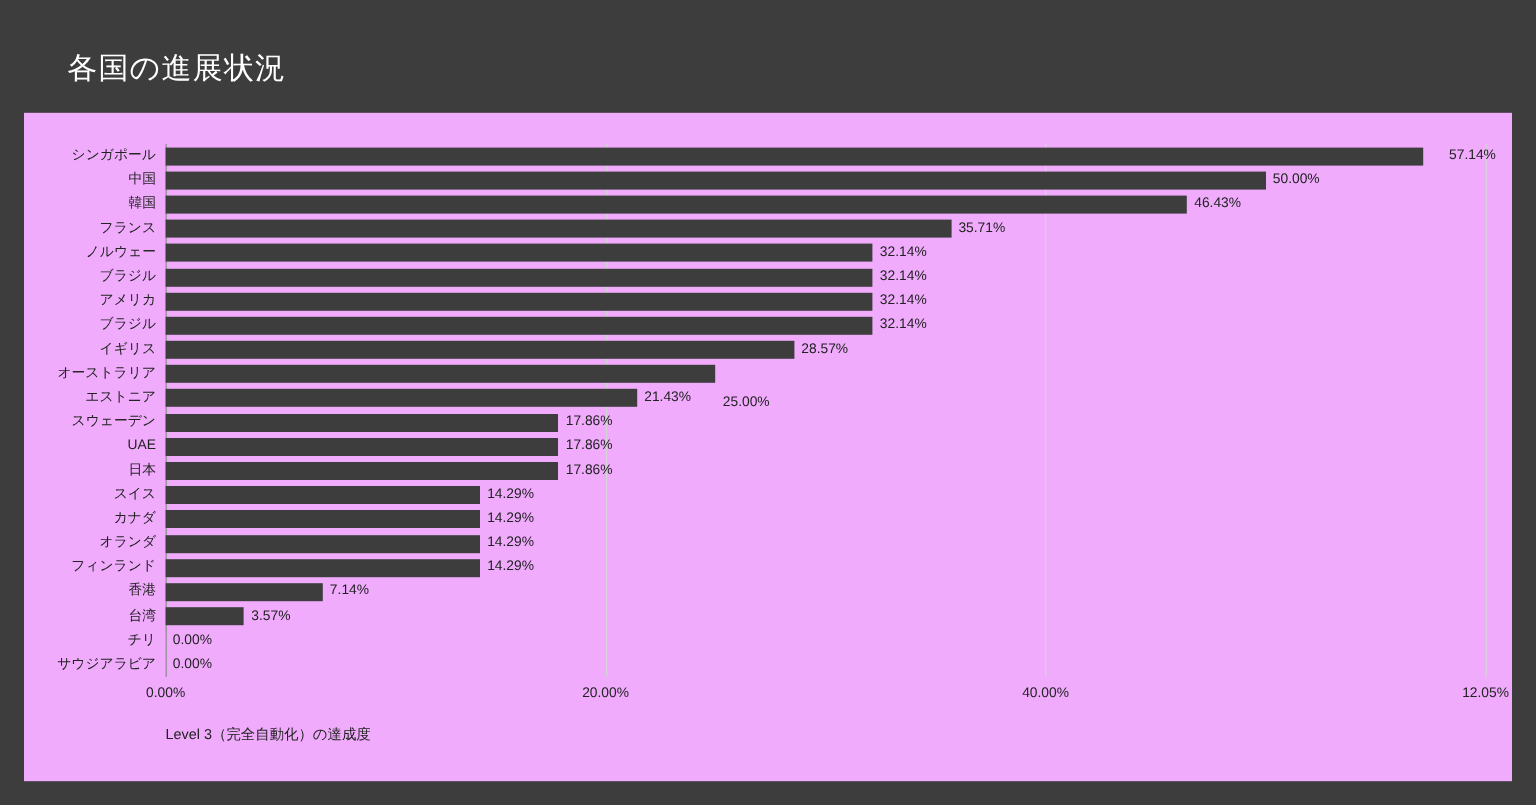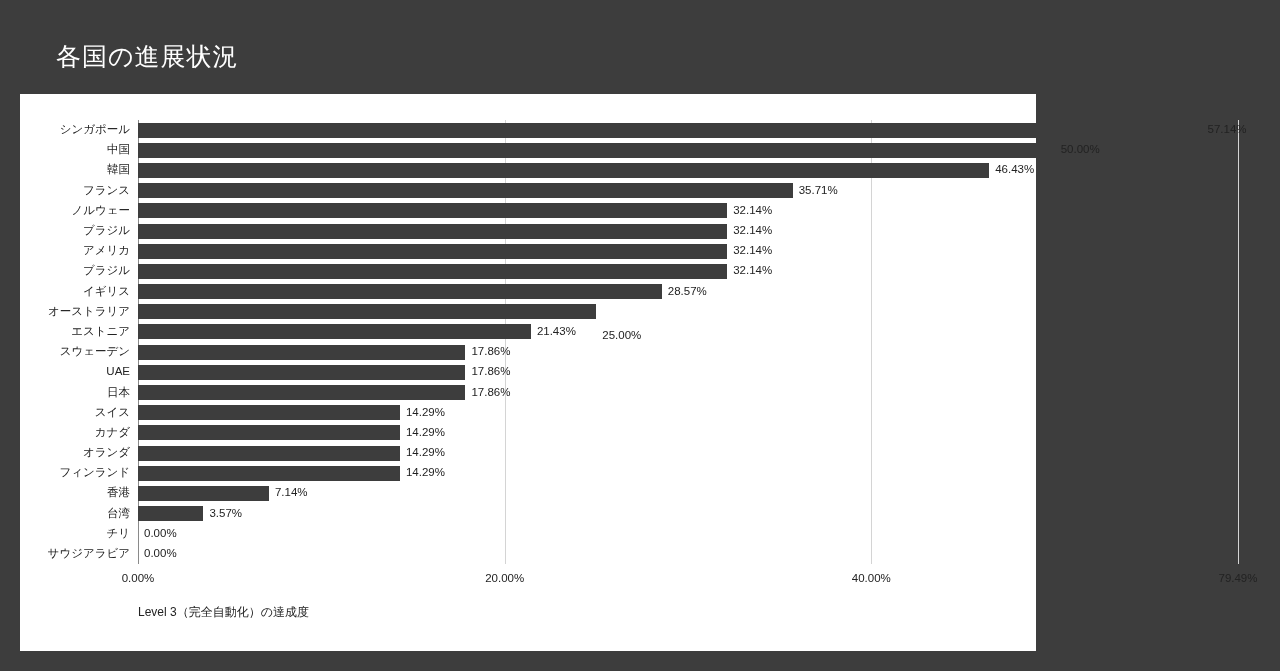--- a/index.html
+++ b/index.html
@@ -19,23 +19,23 @@
     top: 40px;
     font-size: 25px;
     color: #ffffff;
     letter-spacing: 1px;
     font-weight: 400;
   }
   .chart-card {
     position: absolute;
     left: 20px;
     top: 94px;
-    width: 1016px;
+    width: 1240px;
     height: 557px;
-    background: #ffffff;
+    background: #f0abfc;
     box-sizing: border-box;
   }
   .chart-inner {
     position: absolute;
     left: 0;
     top: 0;
     width: 1240px;
     height: 557px;
   }
   
@@ -230,18 +230,18 @@
           </div>
           <div class="row">
             <div class="row-label">サウジアラビア</div>
             <div class="bar-value" style="left: 6px;">0.00%</div>
           </div>
         </div>
       <div id="xticks">
           <div class="xtick" style="left: 0px; top: 452.4px;">0.00%</div>
           <div class="xtick" style="left: 366.667px; top: 452.4px;">20.00%</div>
           <div class="xtick" style="left: 733.333px; top: 452.4px;">40.00%</div>
-          <div class="xtick" style="left: 1100px; top: 452.4px;">79.49%</div>
+          <div class="xtick" style="left: 1100px; top: 452.4px;">12.05%</div>
         </div>
       <div class="xlabel" id="xlabel" style="top: 484.4px;">Level 3（完全自動化）の達成度</div>
     </div>
   </div>
 </div>
 
 </body></html>

